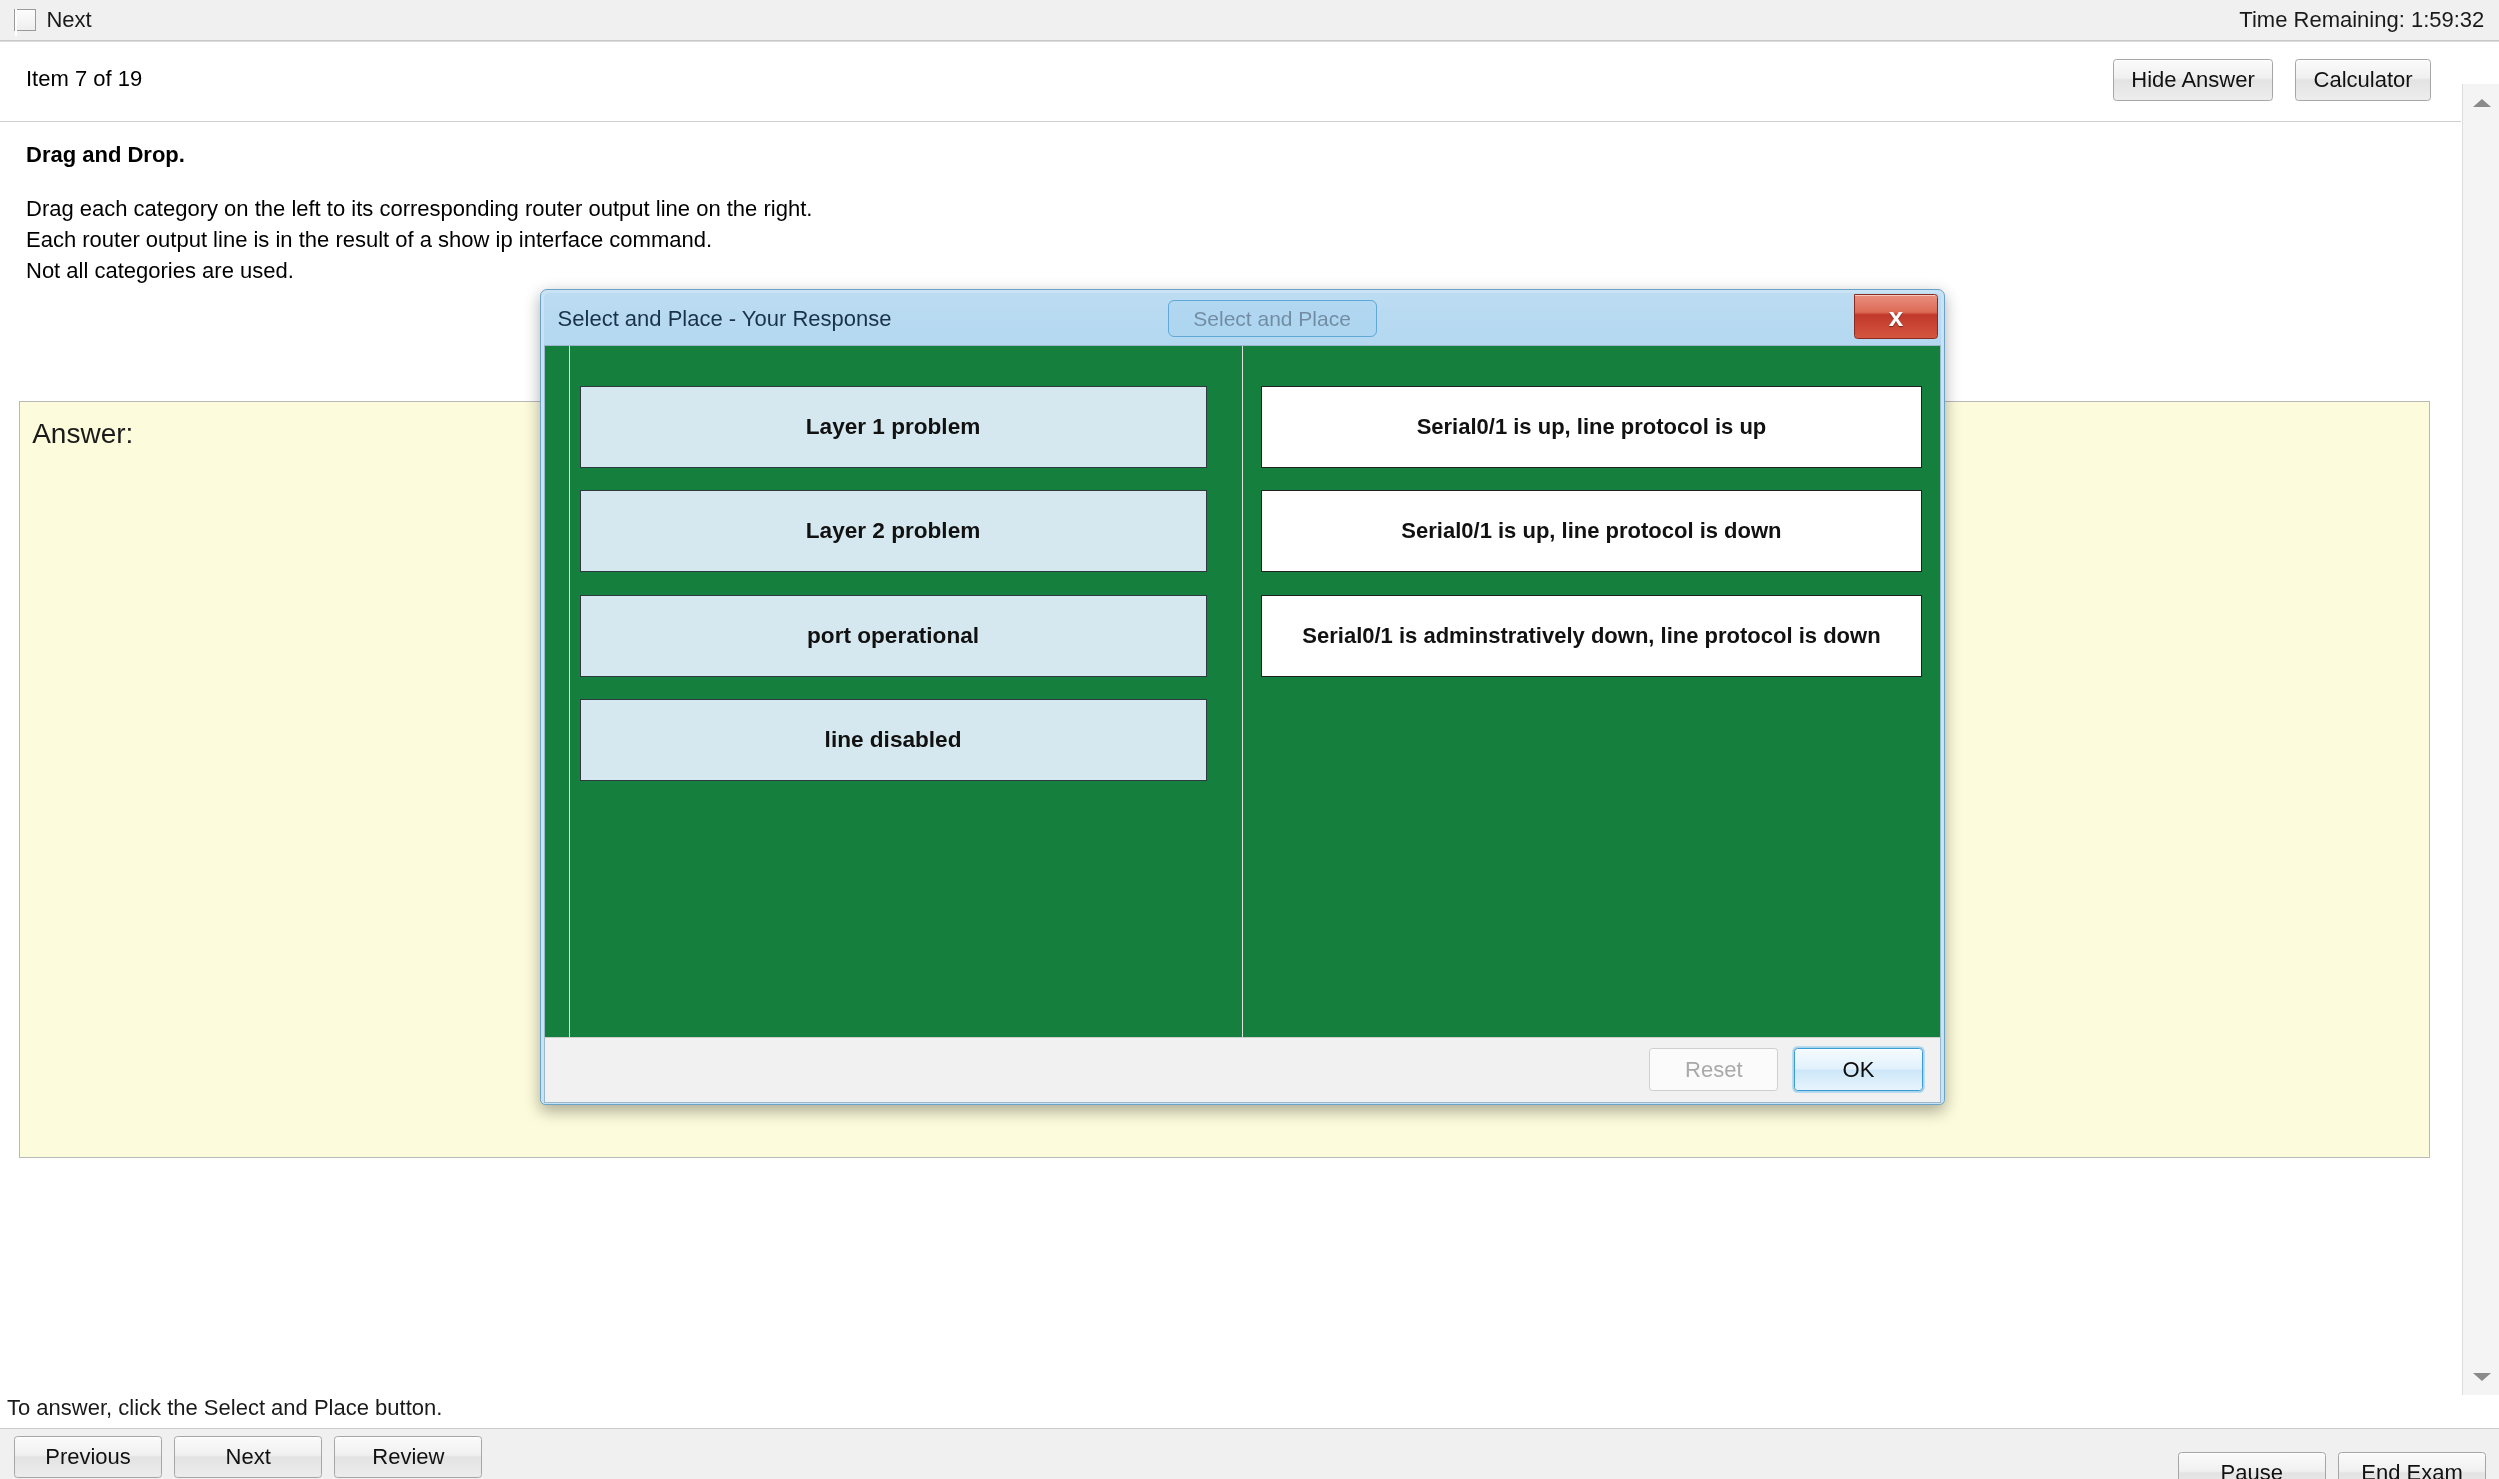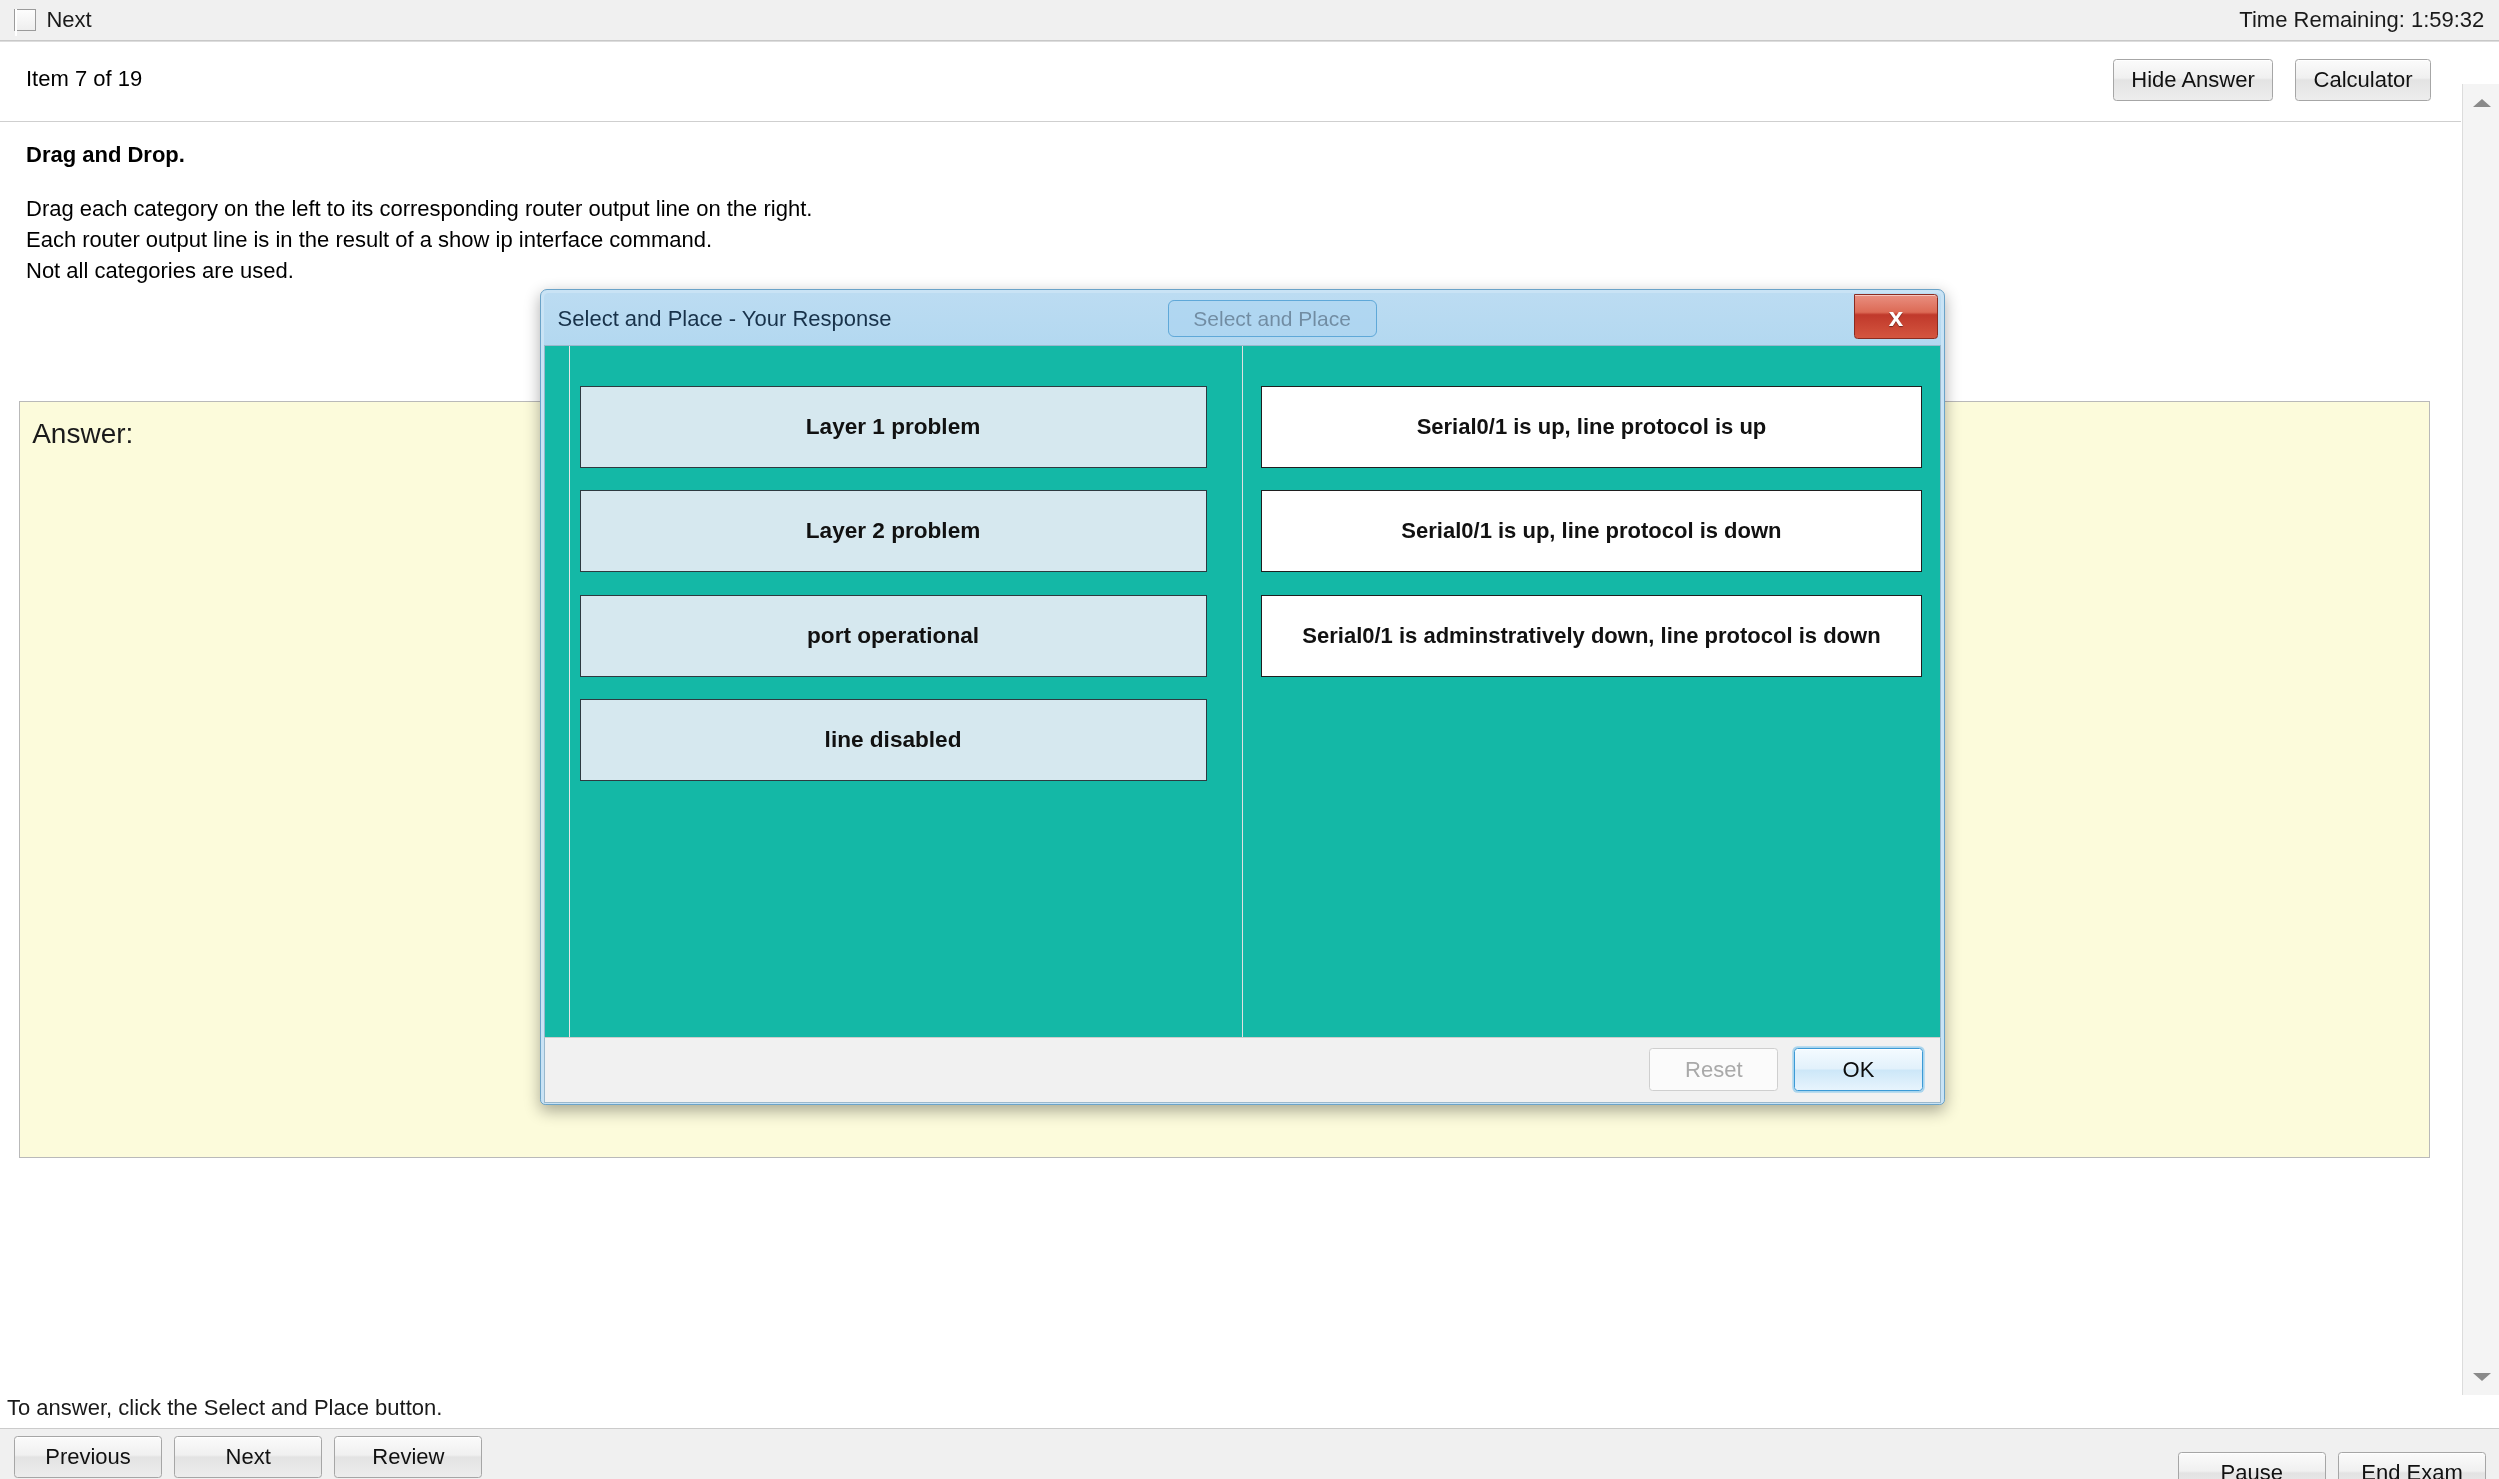--- a/index.html
+++ b/index.html
@@ -260,21 +260,21 @@
     color: #ffffff;
     font-size: 26px;
     font-weight: bold;
     line-height: 1;
     text-shadow: 0 0.9px 0.9px rgba(0,0,0,0.45);
   }
 
   .dialog-body {
     position: relative;
     height: 692px;
-    background: #14b8a6;
+    background: #15803d;
     border: 0.9px solid #9ab8cc;
     border-bottom: none;
     box-sizing: border-box;
     overflow: hidden;
   }
   .panes {
     position: absolute;
     left: 0; top: 0;
     width: 100%;
     height: 100%;

